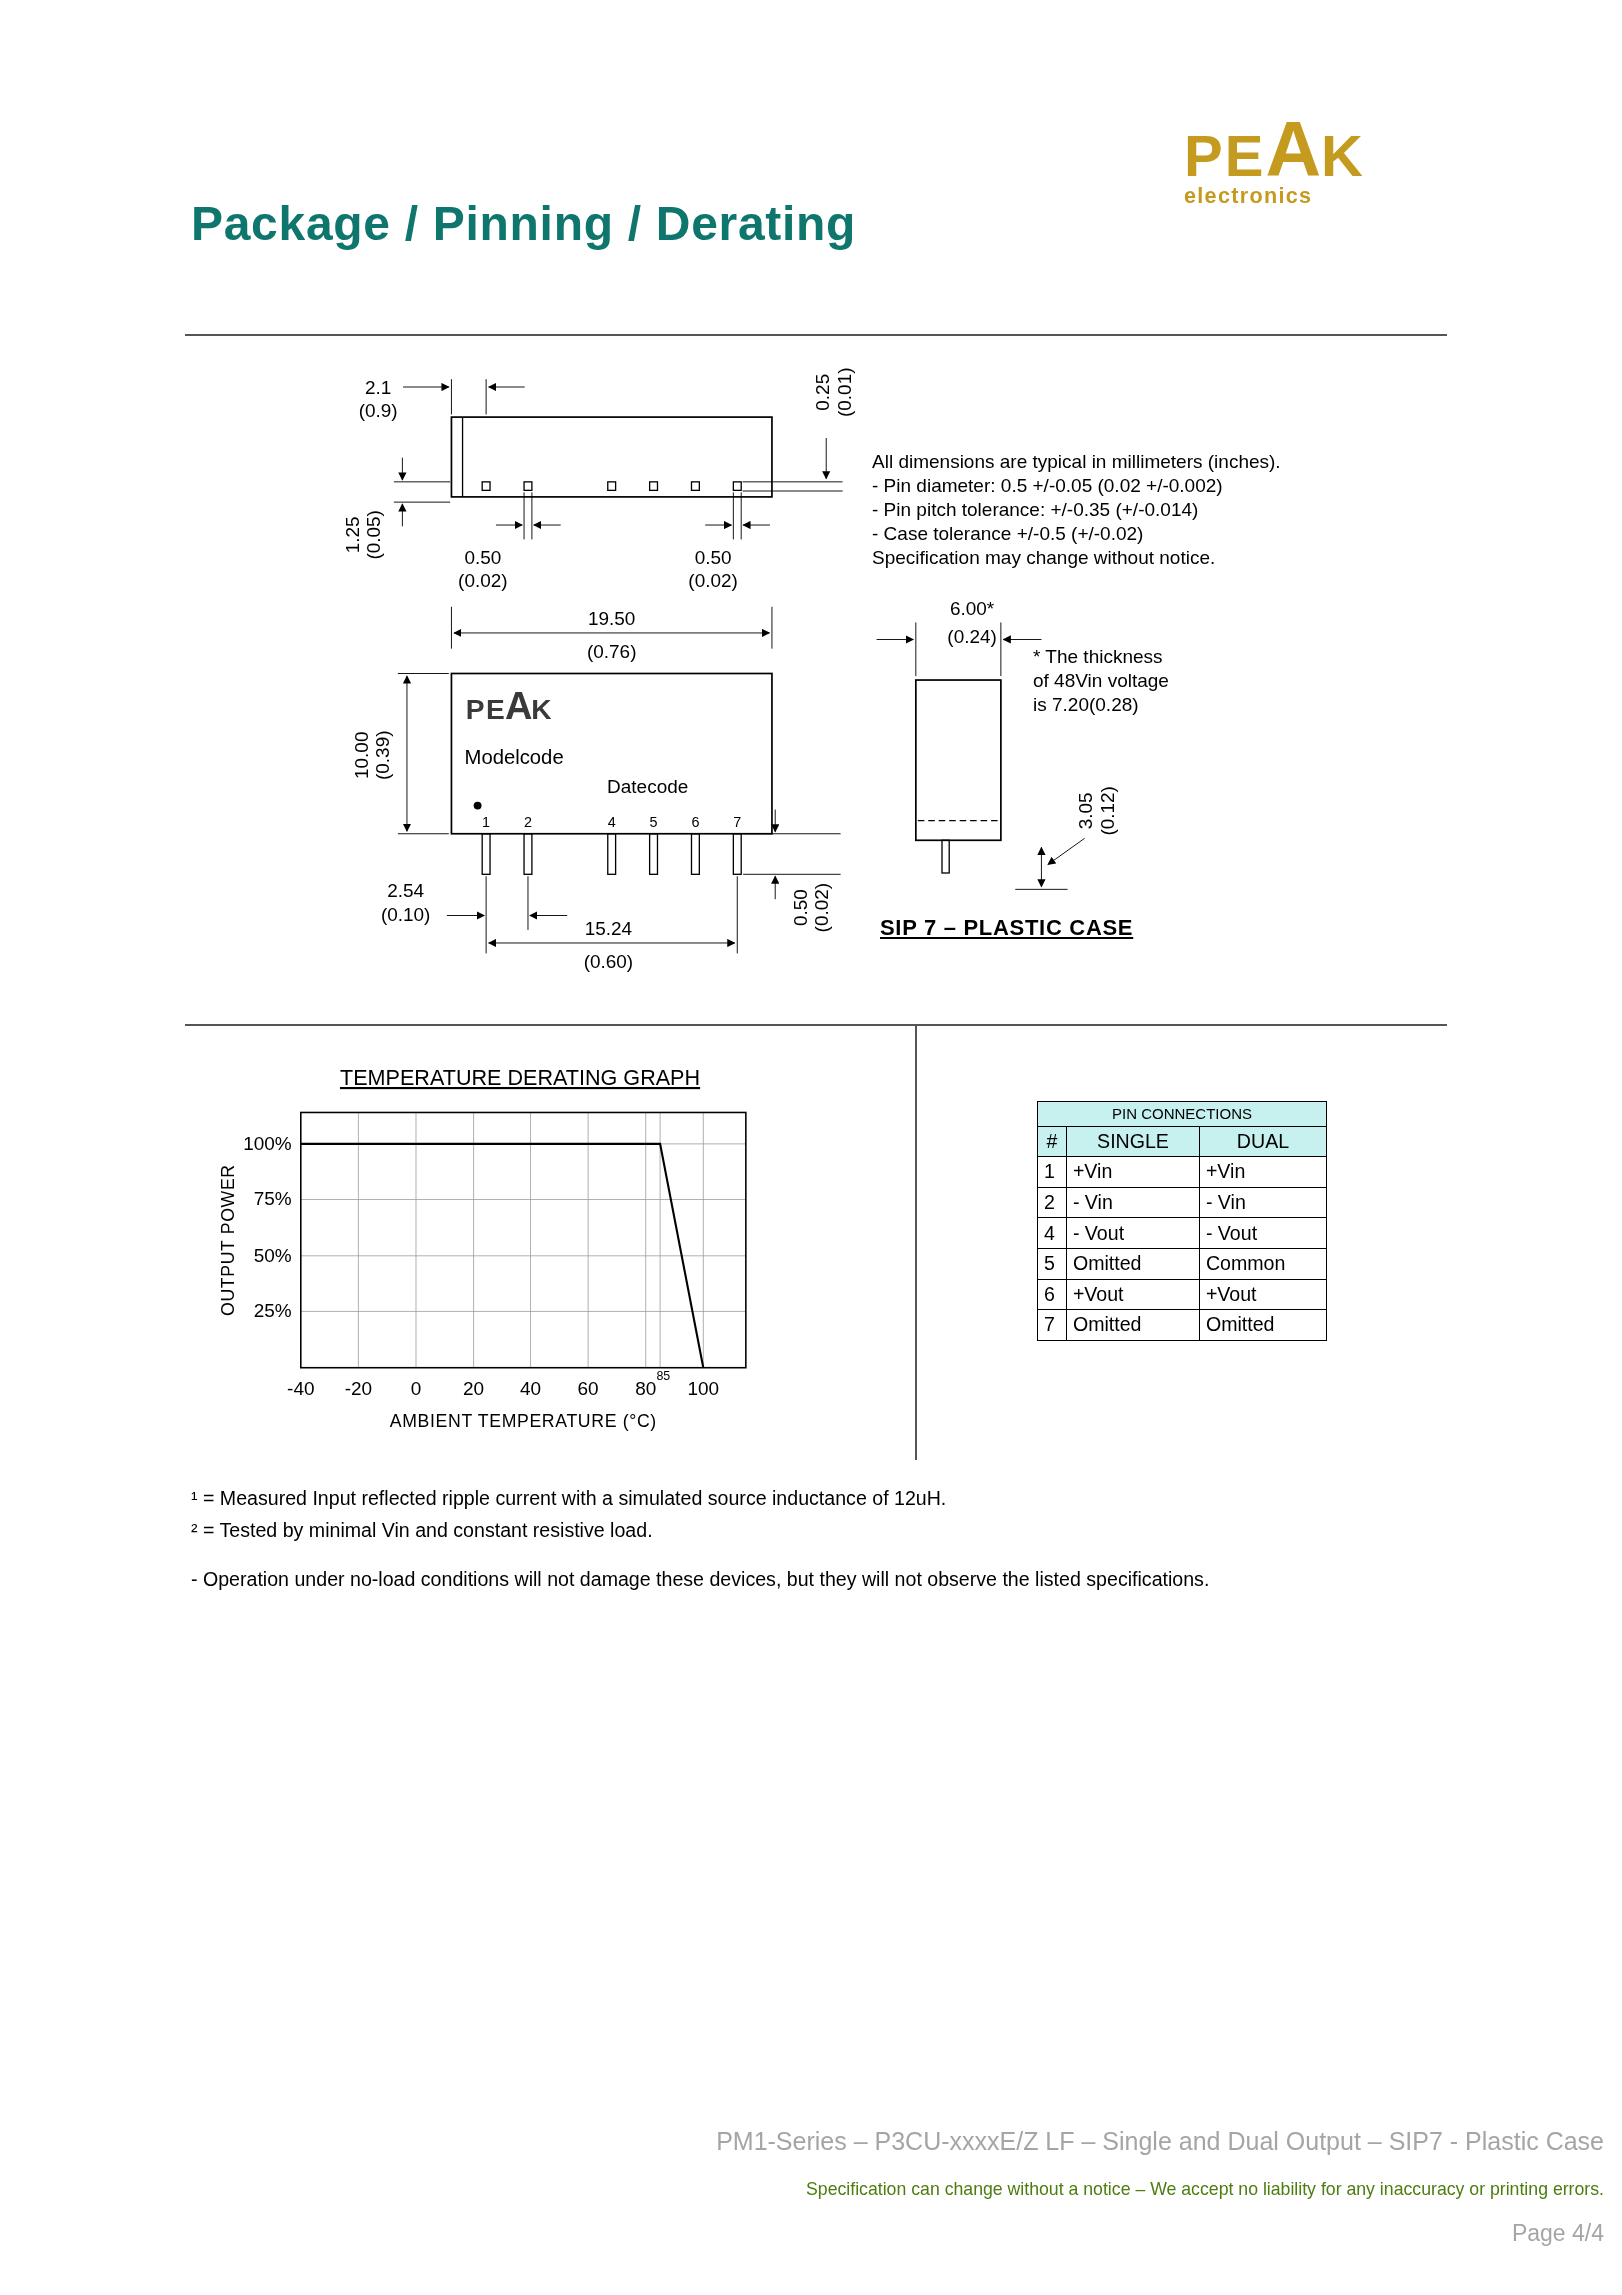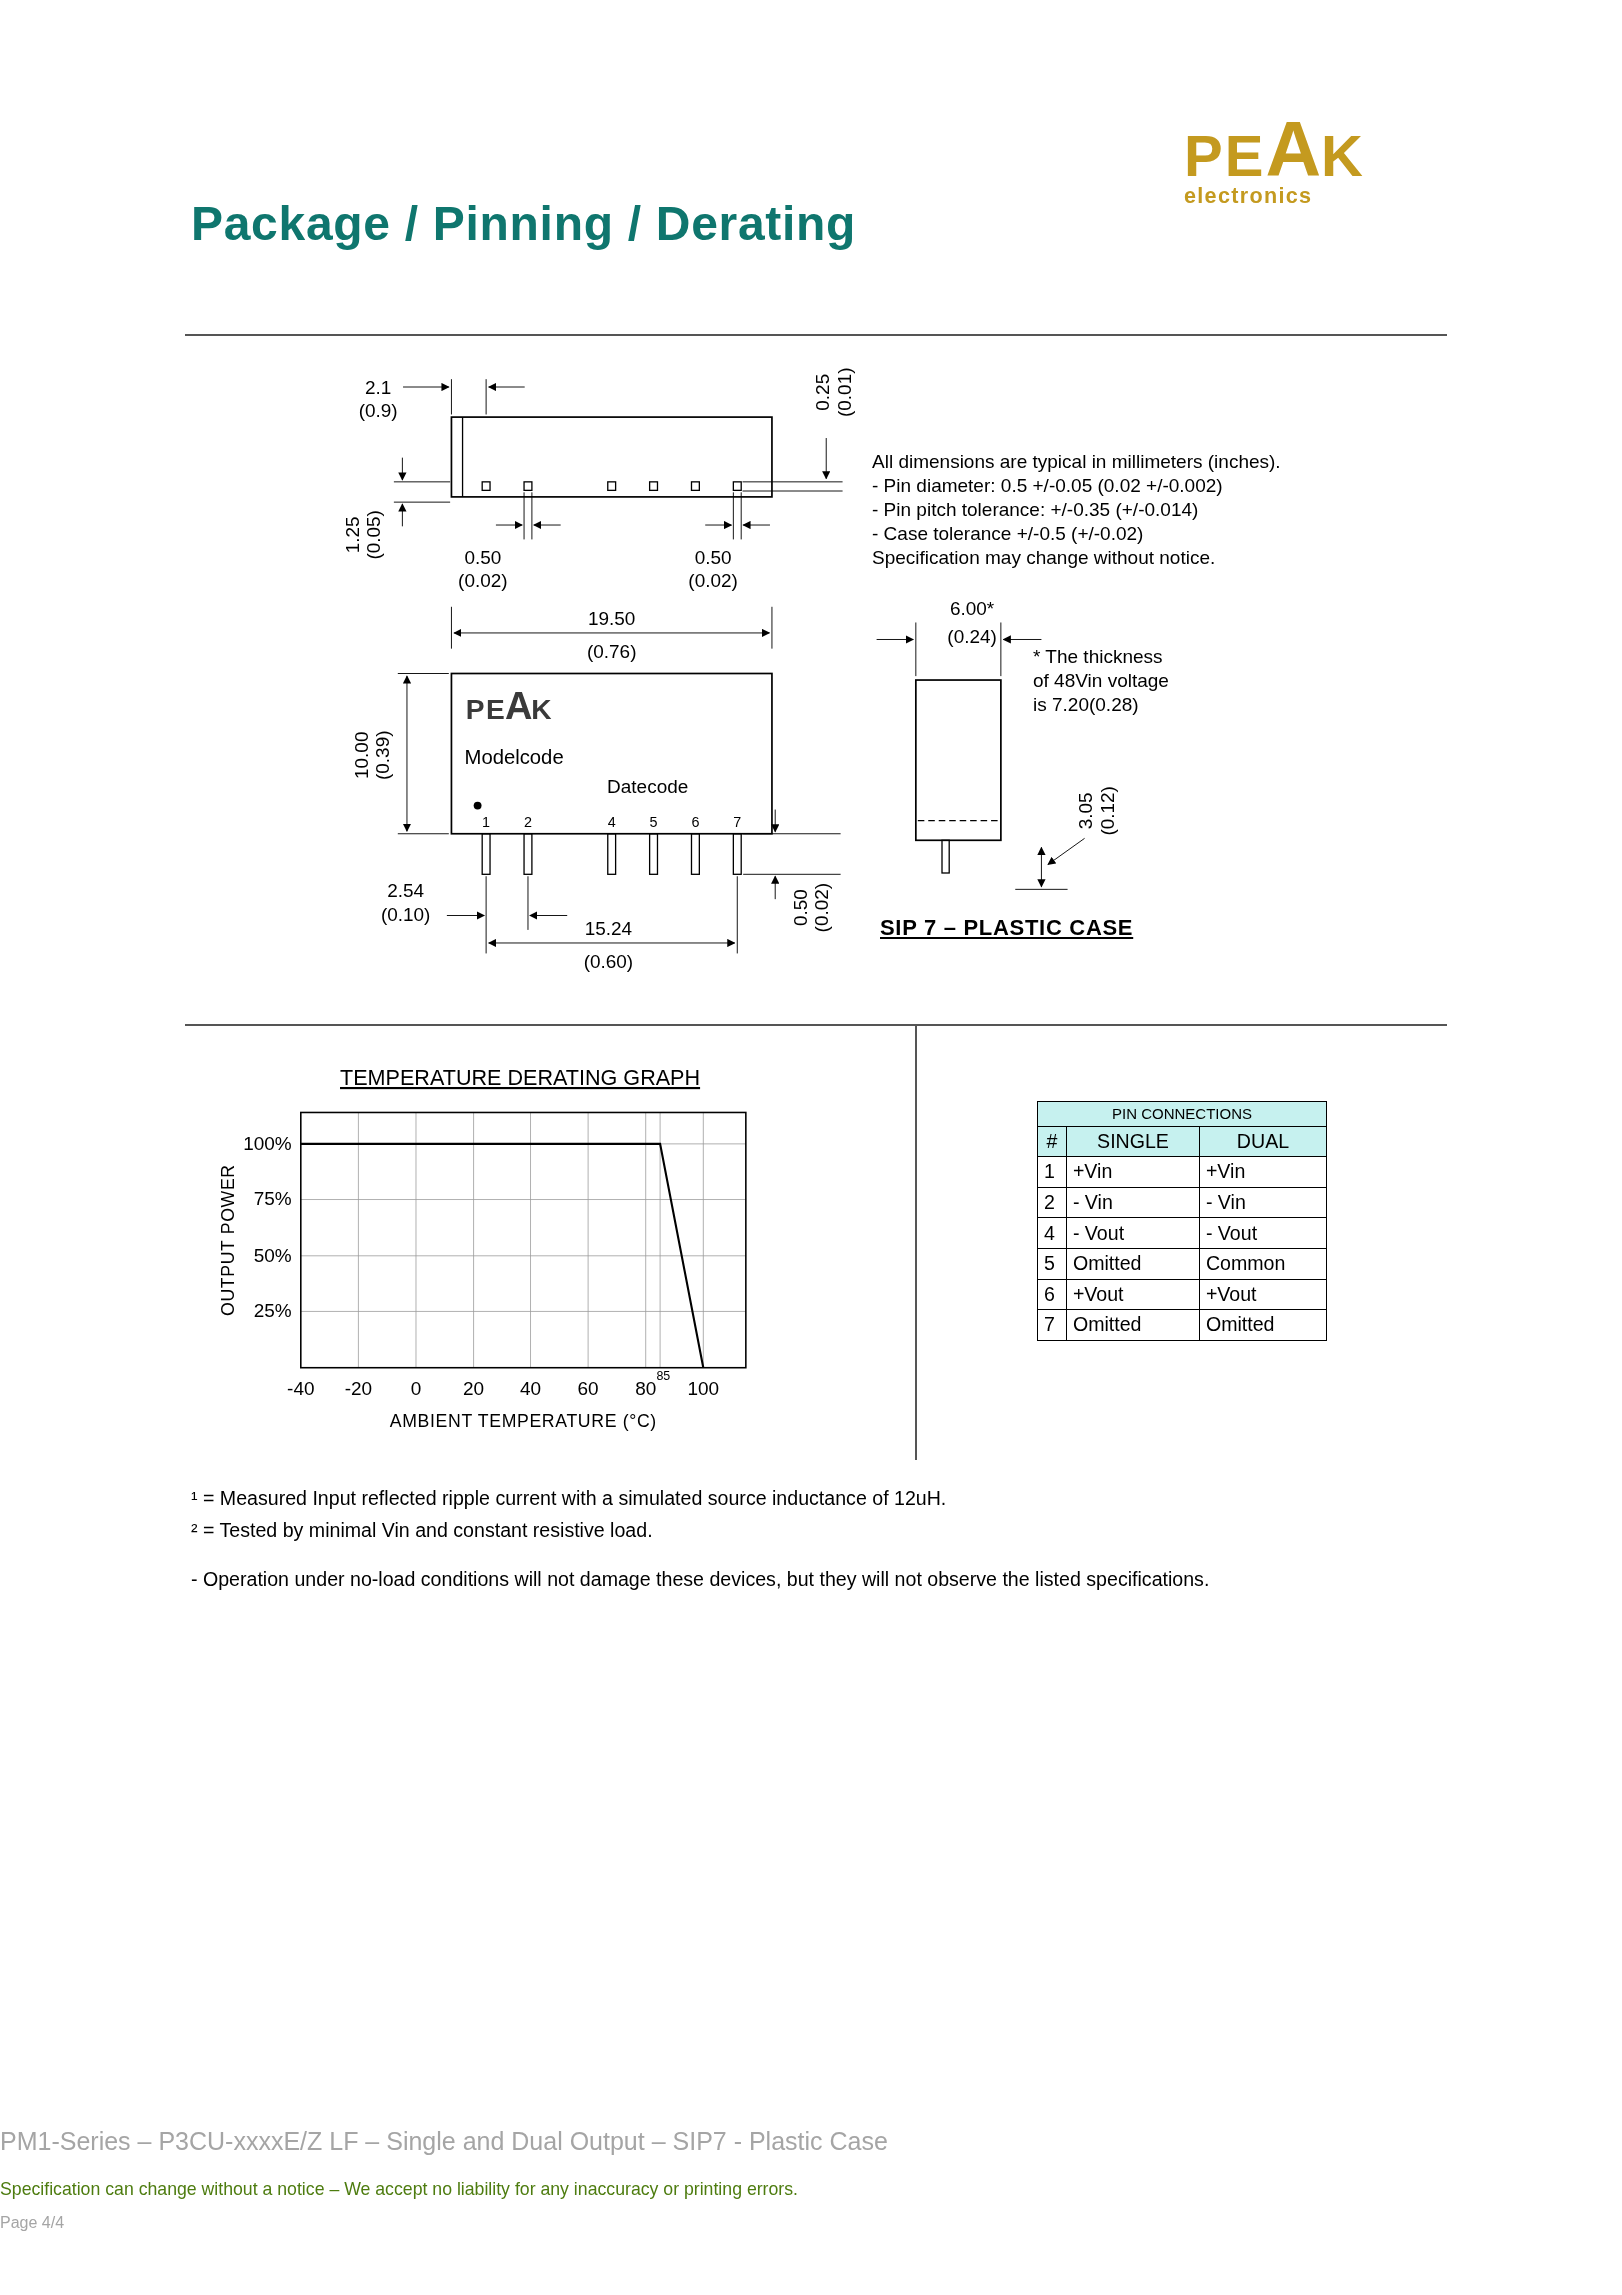--- a/index.html
+++ b/index.html
@@ -22,24 +22,24 @@
 
   .notes { left:872px; top:450px; width:510px; font-size:19px; line-height:24px; }
   .thick-note { left:1033px; top:645px; width:275px; font-size:19px; line-height:24px; }
   .case-caption { left:880px; top:915px; font-size:22px; font-weight:bold; text-decoration:underline; letter-spacing:0.7px; }
 
   .appnotes { left:191px; top:1478px; width:1283px; }
   .an-head { font-size:27px; font-weight:bold; }
   .an-line { font-size:19.6px; margin-top:9.2px; }
   .an-foot { font-size:19.6px; margin-top:26px; }
 
-  .footer { left:0; top:2127px; width:1604px; text-align:left; color:#a5a5a5; }
+  .footer { left:0; top:2127px; width:1604px; text-align:right; color:#a5a5a5; }
   .f1 { font-size:25px; }
   .f2 { font-size:17.7px; margin-top:23px; color:#4d7c0f; }
-  .f3 { font-size:16px; margin-top:14px; }
+  .f3 { font-size:23px; margin-top:20px; }
 
   .pin-table { position:absolute; left:1037px; top:1101px; border-collapse:collapse; background:#fff; }
   .pin-table td { border:1.3px solid #000; font-size:19.6px; padding:3.3px 5.9px; }
   .pin-table .pt-title { background:#c6f1ef; text-align:center; font-size:15px; }
   .pt-head td { background:#c6f1ef; text-align:center; }
   .pin-table td.c1 { width:29px; }
   .pin-table td.c2 { width:133px; }
   .pin-table td.c3 { width:127px; }
 
   svg { position:absolute; }

